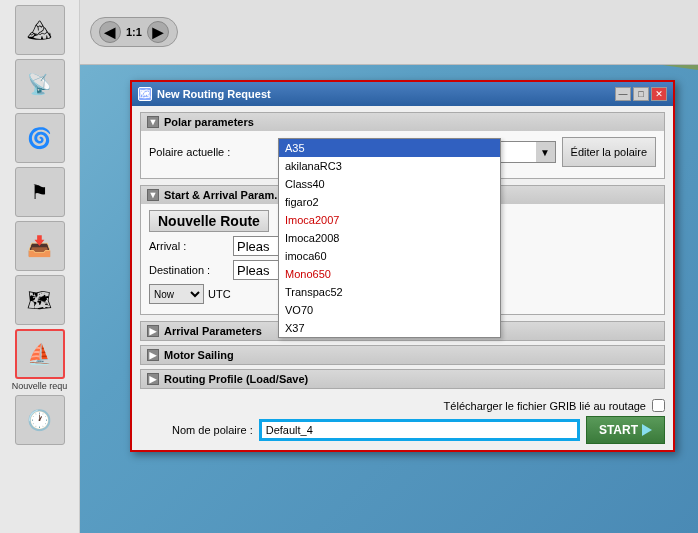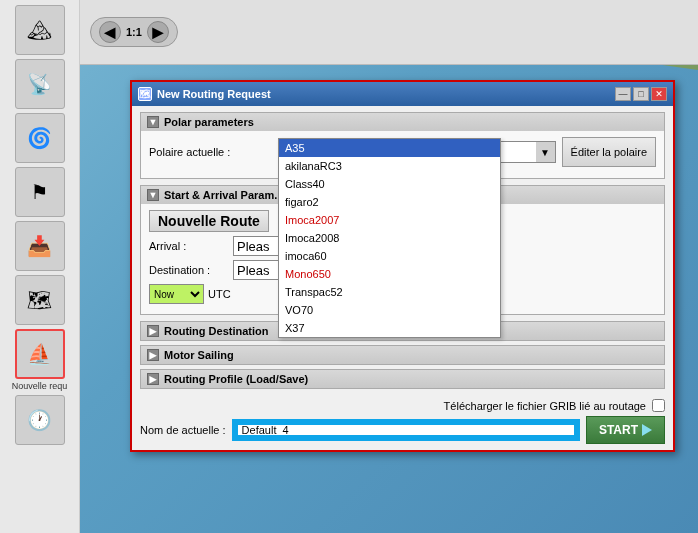--- a/index.html
+++ b/index.html
@@ -317,21 +317,21 @@
     .wp-label {
       font-size: 11px;
       color: #555;
       margin-left: 2px;
     }
 
     .now-select {
       width: 55px;
       height: 20px;
       border: 1px solid #888;
-      background: #bef264;
+      background: #e5e5e5;
       font-size: 10px;
     }
 
     .utc-label {
       font-size: 11px;
     }
 
     
     .collapsed-section {
       margin: 4px 8px;
@@ -348,20 +348,21 @@
       font-size: 11px;
       cursor: pointer;
     }
 
     
     .dialog-bottom {
       padding: 6px 8px;
       display: flex;
       flex-direction: column;
       gap: 4px;
+      margin-left: 32px;
     }
 
     .download-row {
       display: flex;
       align-items: center;
       justify-content: flex-end;
       gap: 6px;
       font-size: 11px;
     }
 
@@ -372,21 +373,21 @@
       gap: 6px;
     }
 
     .routing-name-label {
       font-size: 11px;
     }
 
     .routing-name-input {
       flex: 1;
       height: 22px;
-      border: 6px solid #0ea5e9;
+      border: 3px solid #0ea5e9;
       background: white;
       font-size: 11px;
       padding: 1px 4px;
     }
 
     .start-routing-btn {
       height: 28px;
       padding: 0 12px;
       background: linear-gradient(to bottom, #5a9a5a, #3a7a3a);
       border: 1px solid #2a6a2a;
@@ -500,21 +501,21 @@
           <option>Now</option>
         </select>
         <span class="utc-label">UTC</span>
       </div>
     </div>
   </div>
 
   <div class="collapsed-section">
     <div class="collapsed-header">
       <div class="section-arrow">▶</div>
-      <span>Routing Destination</span>
+      <span>Arrival Parameters</span>
     </div>
   </div>
 
   <div class="collapsed-section">
     <div class="collapsed-header">
       <div class="section-arrow">▶</div>
       <span>Motor Sailing</span>
     </div>
   </div>
 
@@ -524,21 +525,21 @@
       <span>Routing Profile (Load/Save)</span>
     </div>
   </div>
 
   <div class="dialog-bottom">
     <div class="download-row">
       <span>Télécharger le fichier GRIB lié au routage</span>
       <input type="checkbox" style="">
     </div>
     <div class="routing-name-row">
-      <span class="routing-name-label">Nom de actuelle :</span>
+      <span class="routing-name-label">Nom de polaire :</span>
       <input class="routing-name-input" type="text" value="Default_4" style="">
       <button class="start-routing-btn">
         <span>START</span>
         <div class="start-icon"></div>
       </button>
     </div>
   </div>
 </div>
 
 <div class="dropdown-overlay">

